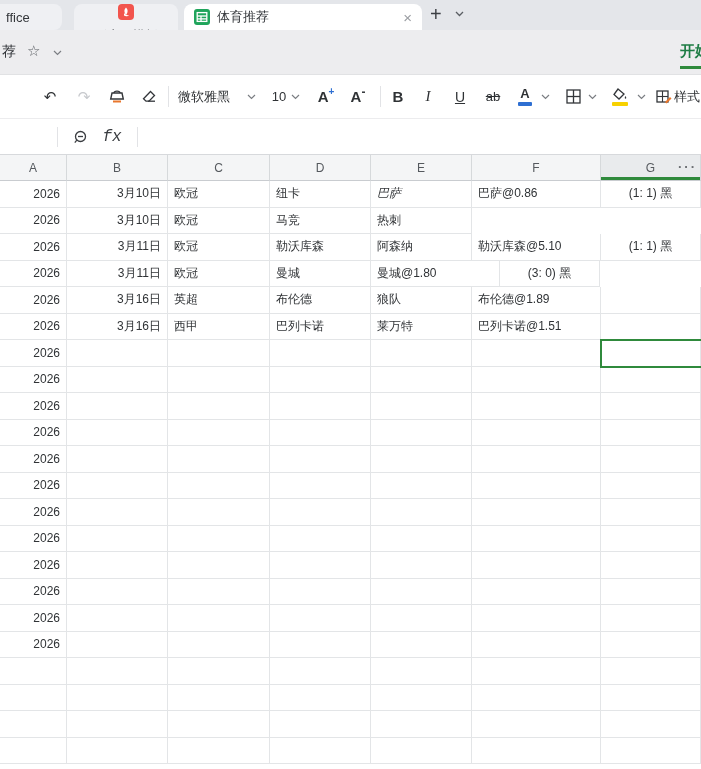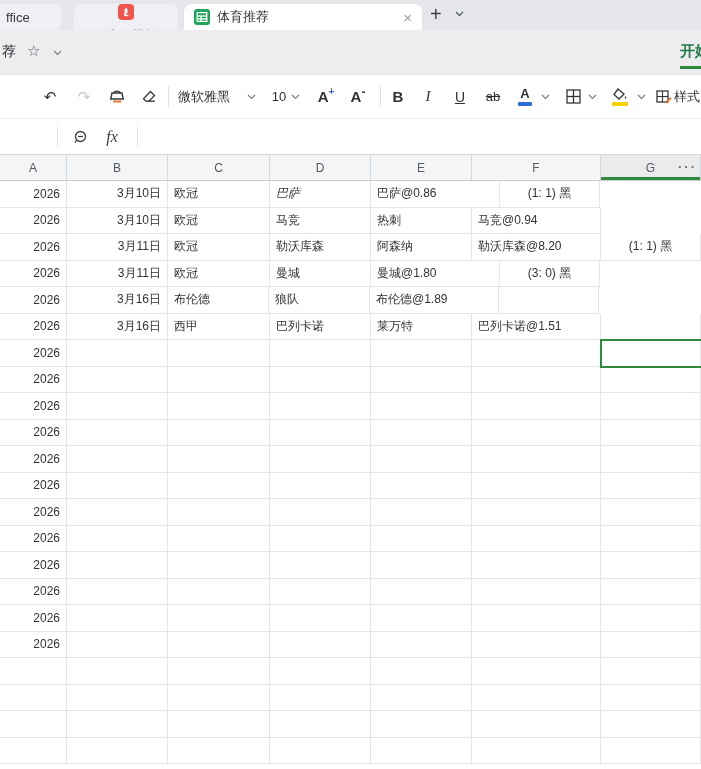--- a/index.html
+++ b/index.html
@@ -43,21 +43,21 @@
   .fontcolor { display:flex; flex-direction:column; align-items:center; }
   .fontcolor .a { font-size:13px; line-height:13px; font-weight:700; }
   .cbar { width:14px; height:4px; margin-top:2px; border-radius:1px; }
   .supplus { font-size:10px; color:#2e6fd2; font-weight:700; position:relative; top:-5px; }
   .supminus { font-size:12px; color:#3a3d41; font-weight:700; position:relative; top:-5px; }
 
   
   .formulabar { position:absolute; top:118px; left:0; width:701px; height:37px;
     background:#fff; border-top:1px solid #ececee; border-bottom:1px solid #d7d9dc; }
   .fi { position:absolute; top:0; height:36px; display:flex; align-items:center; justify-content:center; }
-  .fx { font-family:Liberation Serif, serif; font-style:italic; font-size:16px; color:#3a3d41; }
+  .fx { font-family:Liberation Mono, monospace; font-style:italic; font-size:16px; color:#3a3d41; }
   .fdiv { position:absolute; top:8px; width:1px; height:20px; background:#e2e3e6; }
 
   
   .sheet { position:absolute; top:155px; left:0; width:701px; height:614px; overflow:hidden; background:#fff; }
   .colhead { display:flex; height:26px; }
   .colhead .hcell { height:26px; background:#f4f5f6; border-right:1px solid #d6d9db;
     border-bottom:1px solid #c9ccd0; display:flex; align-items:center; justify-content:center;
     font-size:12px; color:#55595e; }
   .colhead .hcell.sel { background:#e9ebed; box-shadow:inset 0 -3px 0 #2f8a3c; }
   .morecols { position:absolute; left:678px; top:4px; font-size:13px; letter-spacing:2px;
@@ -247,52 +247,53 @@
     <div class="hcell" style="width:129px;">F</div>
     <div class="hcell sel" style="width:100px;">G</div>
   </div>
   <div class="morecols">···</div>
 
   <div id="gridbody">
       <div class="row">
         <div class="cell al-r" style="width: 67px;">2026</div>
         <div class="cell al-r" style="width: 101px;">3月10日</div>
         <div class="cell " style="width: 102px;">欧冠</div>
+        <div class="cell " style="width: 101px;">纽卡</div>
         <div class="cell " style="width: 101px; font-style: italic;">巴萨</div>
         <div class="cell " style="width: 129px;">巴萨@0.86</div>
         <div class="cell al-c" style="width: 100px;">(1: 1) 黑</div>
       </div>
       <div class="row">
         <div class="cell al-r" style="width: 67px;">2026</div>
         <div class="cell al-r" style="width: 101px;">3月10日</div>
         <div class="cell " style="width: 102px;">欧冠</div>
         <div class="cell " style="width: 101px;">马竞</div>
         <div class="cell " style="width: 101px;">热刺</div>
-        <div class="cell " style="width: 129px;">马竞@0.94</div>
       </div>
       <div class="row">
         <div class="cell al-r" style="width: 67px;">2026</div>
         <div class="cell al-r" style="width: 101px;">3月11日</div>
         <div class="cell " style="width: 102px;">欧冠</div>
         <div class="cell " style="width: 101px;">勒沃库森</div>
         <div class="cell " style="width: 101px;">阿森纳</div>
-        <div class="cell " style="width: 129px;">勒沃库森@8.20</div>
+        <div class="cell " style="width: 129px;">勒沃库森@5.10</div>
         <div class="cell al-c" style="width: 100px;">(1: 1) 黑</div>
       </div>
       <div class="row">
         <div class="cell al-r" style="width: 67px;">2026</div>
         <div class="cell al-r" style="width: 101px;">3月11日</div>
         <div class="cell " style="width: 102px;">欧冠</div>
         <div class="cell " style="width: 101px;">曼城</div>
         <div class="cell " style="width: 129px;">曼城@1.80</div>
         <div class="cell al-c" style="width: 100px;">(3: 0) 黑</div>
       </div>
       <div class="row">
         <div class="cell al-r" style="width: 67px;">2026</div>
         <div class="cell al-r" style="width: 101px;">3月16日</div>
+        <div class="cell " style="width: 102px;">英超</div>
         <div class="cell " style="width: 101px;">布伦德</div>
         <div class="cell " style="width: 101px;">狼队</div>
         <div class="cell " style="width: 129px;">布伦德@1.89</div>
         <div class="cell al-c" style="width: 100px;"></div>
       </div>
       <div class="row">
         <div class="cell al-r" style="width: 67px;">2026</div>
         <div class="cell al-r" style="width: 101px;">3月16日</div>
         <div class="cell " style="width: 102px;">西甲</div>
         <div class="cell " style="width: 101px;">巴列卡诺</div>

